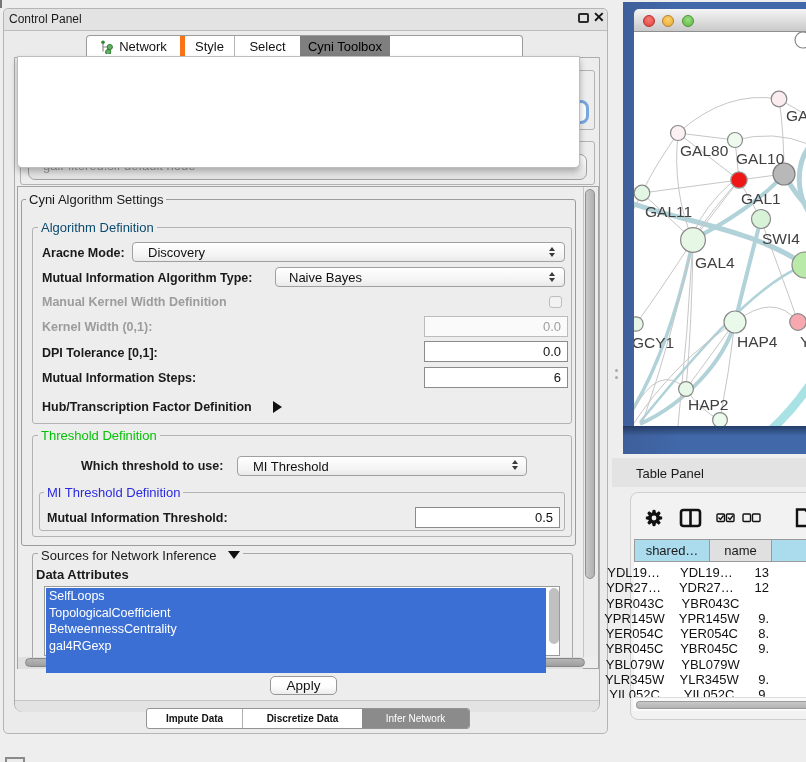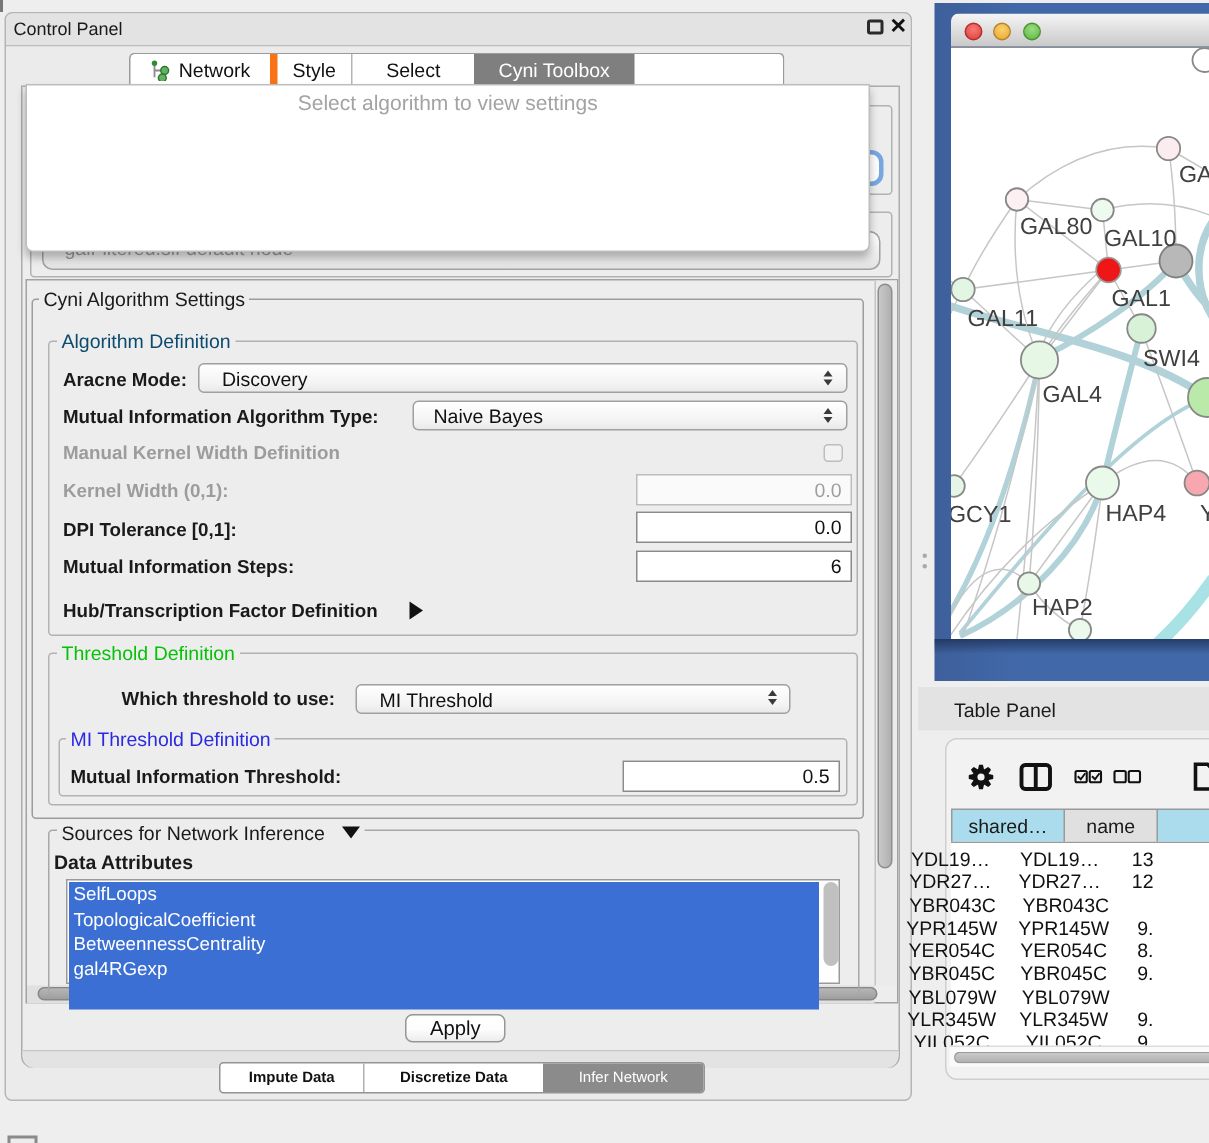--- a/index.html
+++ b/index.html
@@ -30,35 +30,34 @@
 
 <div class="a" style="left:86px;top:35px;width:437px;height:22px;background:#fff;border:1px solid #9b9b9b;border-bottom:none;border-radius:4px 4px 0 0;display:flex;font-size:13px;color:#111">
   <div style="width:93px;display:flex;align-items:center;justify-content:center">
     <svg width="14" height="15" viewBox="0 0 14 15" style="margin-right:5px">
         <path d="M3 4 L3 12.5 M3 8 L9 8" stroke="#8a8a8a" stroke-width="1.2" fill="none"></path>
         <circle cx="3" cy="3.2" r="1.8" fill="#2e8b2e"></circle>
         <circle cx="9.8" cy="8" r="2.6" fill="#63b263" stroke="#2d7a2d"></circle>
         <circle cx="8.2" cy="13" r="2.6" fill="#63b263" stroke="#2d7a2d"></circle>
       </svg>Network</div>
   <div style="width:54px;border-left:5px solid #f97316;display:flex;align-items:center;justify-content:center">Style</div>
-  <div style="width:82px;border-left:1px solid #b5b5b5;display:flex;align-items:center;justify-content:center">Select</div>
-  <div style="width:107px;background:#7f7f7f;color:#ffffff;display:flex;align-items:center;justify-content:center">Cyni Toolbox</div>
+  <div style="width:66px;border-left:1px solid #b5b5b5;display:flex;align-items:center;justify-content:center">Select</div>
+  <div style="width:90px;background:#7f7f7f;color:#000000;display:flex;align-items:center;justify-content:center">Cyni Toolbox</div>
 </div>
 
 <div class="a" style="left:14px;top:57px;width:586px;height:655px;background:#ededed;border:1px solid #acacac;border-radius:0 0 8px 8px"></div>
 
 <div class="gb" style="left:20px;top:70px;width:575px;height:60px"></div>
 <div class="a" style="left:30px;top:100px;width:559px;height:24px;border:3px solid #78a7e0;border-radius:8px;background:#fdfdfd"></div>
 <div class="gb" style="left:20px;top:141px;width:575px;height:44px"></div>
 <div class="combo" style="left:28px;top:154px;width:559px;height:26px;border-radius:7px;background:linear-gradient(#ffffff,#e2e2e2)">
     <span style="position:absolute;left:14px;top:3px;color:#9a9a9a">galFiltered.sif default node</span>
   </div>
 
 <div class="a" style="left:17px;top:56px;width:563px;height:112px;background:#fff;border:1px solid #bdbdbd;border-radius:0 0 5px 5px;box-shadow:0 4px 6px rgba(0,0,0,0.28)">
-  <div style="text-align:center;color:#a3a3a3;font-size:14px;padding-top:3px;height:18px">Select algorithm to view settings</div>
 </div>
 
 <div class="a" style="left:17px;top:186px;width:582px;height:483px;background:#ededed;border:1px solid #a2a2a2"></div>
 <div class="a" style="left:583px;top:187px;width:15px;height:470px;background:#ebebeb;border-left:1px solid #c4c4c4"></div>
 <div class="a" style="left:585px;top:189px;width:10px;height:390px;background:linear-gradient(90deg,#c9c9c9,#b0b0b0);border:1px solid #8e8e8e;border-radius:5px"></div>
 <div class="a" style="left:18px;top:657px;width:565px;height:12px;background:#e0e0e0"></div>
 <div class="a" style="left:25px;top:658px;width:560px;height:9px;background:linear-gradient(#b6b6b6,#9e9e9e);border:1px solid #868686;border-radius:5px"></div>
 
 <div class="gb" style="left:21px;top:199px;width:555px;height:347px;border-color:#9c9c9c"></div>
 <div class="gl" style="left:26px;top:193px;color:#1a1a1a">Cyni Algorithm Settings</div>

